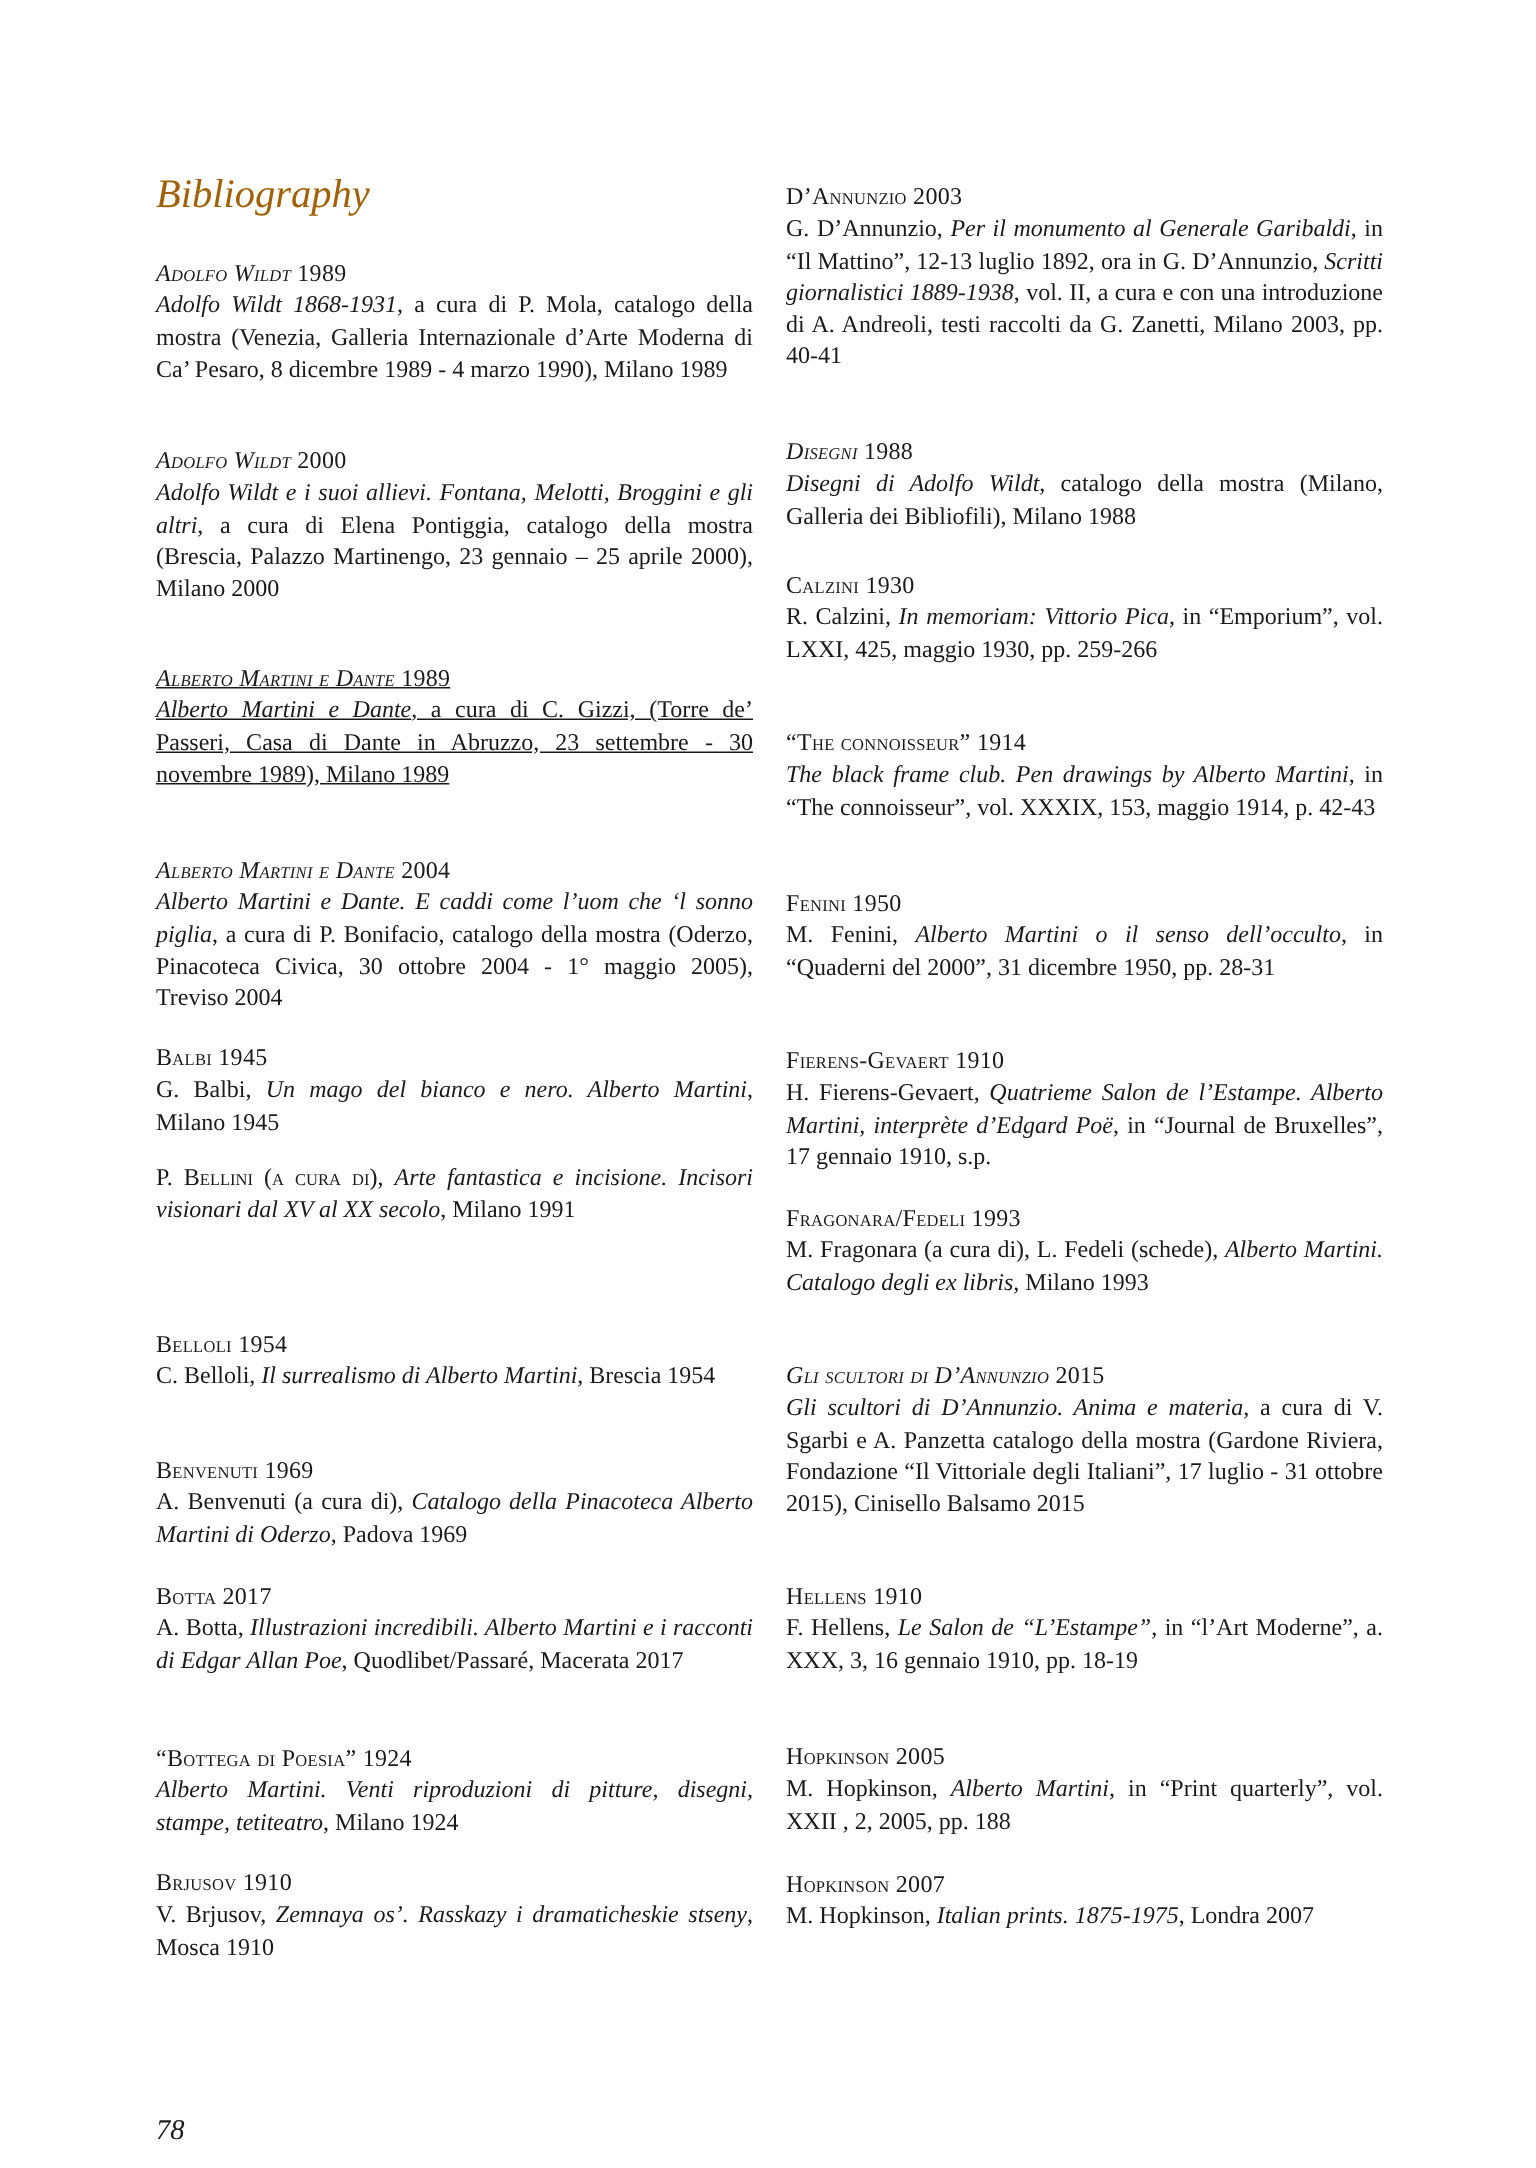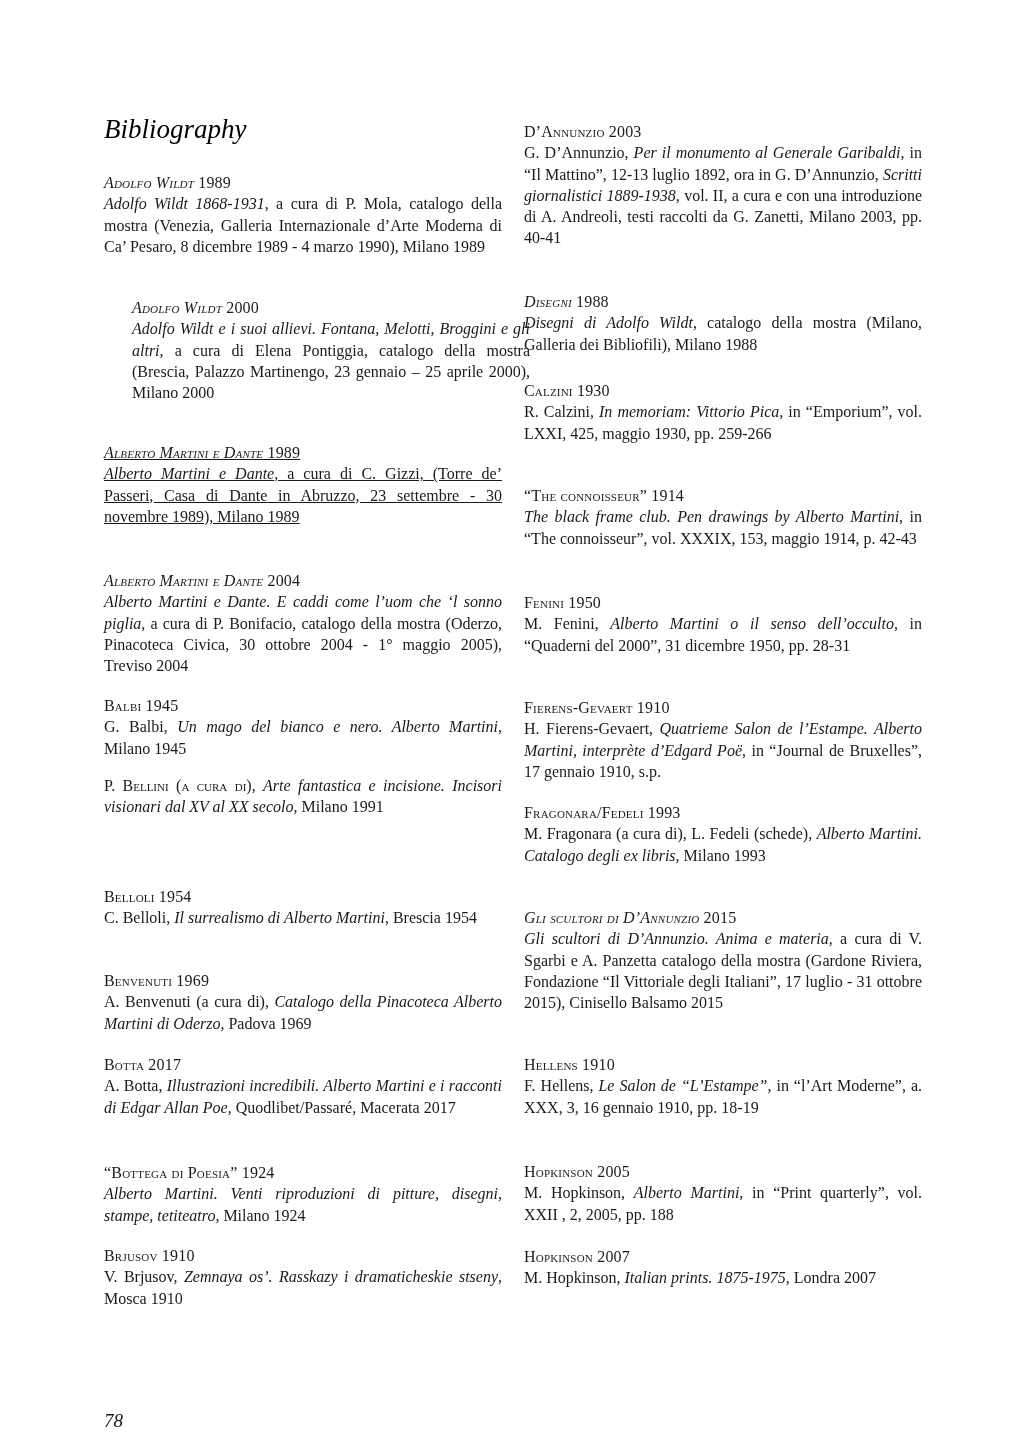--- a/index.html
+++ b/index.html
@@ -1,38 +1,38 @@
 <!DOCTYPE html>
 <html><head>
 <meta charset="utf-8">
 <style>
   html, body { margin: 0; padding: 0; background: #ffffff; }
   body { width: 1024px; height: 1445px; position: relative; overflow: hidden;
          font-family: "Liberation Serif", "DejaVu Serif", serif; color: #1a1a1a; }
   .page { position: absolute; left: 0; top: 0; width: 1024px; height: 1445px; }
   .heading { position: absolute; left: 104px; top: 114px; font-style: italic;
-             font-size: 27px; color: #000000; margin: 0; font-weight: normal; }
+             font-size: 27px; color: #a16207; margin: 0; font-weight: normal; }
   .entry { position: absolute; width: 398px; font-size: 16px; line-height: 21.3px; }
   .entry-key { display: block; font-variant: small-caps; letter-spacing: 0.2px; }
   .entry-key .k-ital { font-style: italic; }
   .entry-text { display: block; text-align: justify; text-align-last: left; }
   .entry-text i { font-style: italic; }
   .page-number { position: absolute; left: 104px; top: 1410px; font-size: 19px; font-style: italic; }
 </style>
 </head>
 <body>
 
 <div class="page">
   <h2 class="heading">Bibliography</h2>
   <div id="left-col">
       <div class="entry" style="left: 104px; top: 172px;">
         <span class="entry-key"><span class="k-ital">Adolfo Wildt</span><span> 1989</span></span>
         <span class="entry-text"><i>Adolfo Wildt 1868-1931</i><span>, a cura di P. Mola, catalogo della mostra (Venezia, Galleria Internazionale d’Arte Moderna di Ca’ Pesaro, 8 dicembre 1989 - 4 marzo 1990), Milano 1989</span></span>
       </div>
-      <div class="entry" style="left: 104px; top: 297px; margin-left: 28px;">
+      <div class="entry" style="left: 104px; top: 297px;">
         <span class="entry-key"><span class="k-ital">Adolfo Wildt</span><span> 2000</span></span>
         <span class="entry-text"><i>Adolfo Wildt e i suoi allievi. Fontana, Melotti, Broggini e gli altri</i><span>, a cura di Elena Pontiggia, catalogo della mostra (Brescia, Palazzo Martinengo, 23 gennaio – 25 aprile 2000), Milano 2000</span></span>
       </div>
       <div class="entry" style="left: 104px; top: 442px; text-decoration: underline;">
         <span class="entry-key"><span class="k-ital">Alberto Martini e Dante</span><span> 1989</span></span>
         <span class="entry-text"><i>Alberto Martini e Dante</i><span>, a cura di C. Gizzi, (Torre de’ Passeri, Casa di Dante in Abruzzo, 23 settembre - 30 novembre 1989), Milano 1989</span></span>
       </div>
       <div class="entry" style="left: 104px; top: 570px;">
         <span class="entry-key"><span class="k-ital">Alberto Martini e Dante</span><span> 2004</span></span>
         <span class="entry-text"><i>Alberto Martini e Dante. E caddi come l’uom che ‘l sonno piglia</i><span>, a cura di P. Bonifacio, catalogo della mostra (Oderzo, Pinacoteca Civica, 30 ottobre 2004 - 1° maggio 2005), Treviso 2004</span></span>

